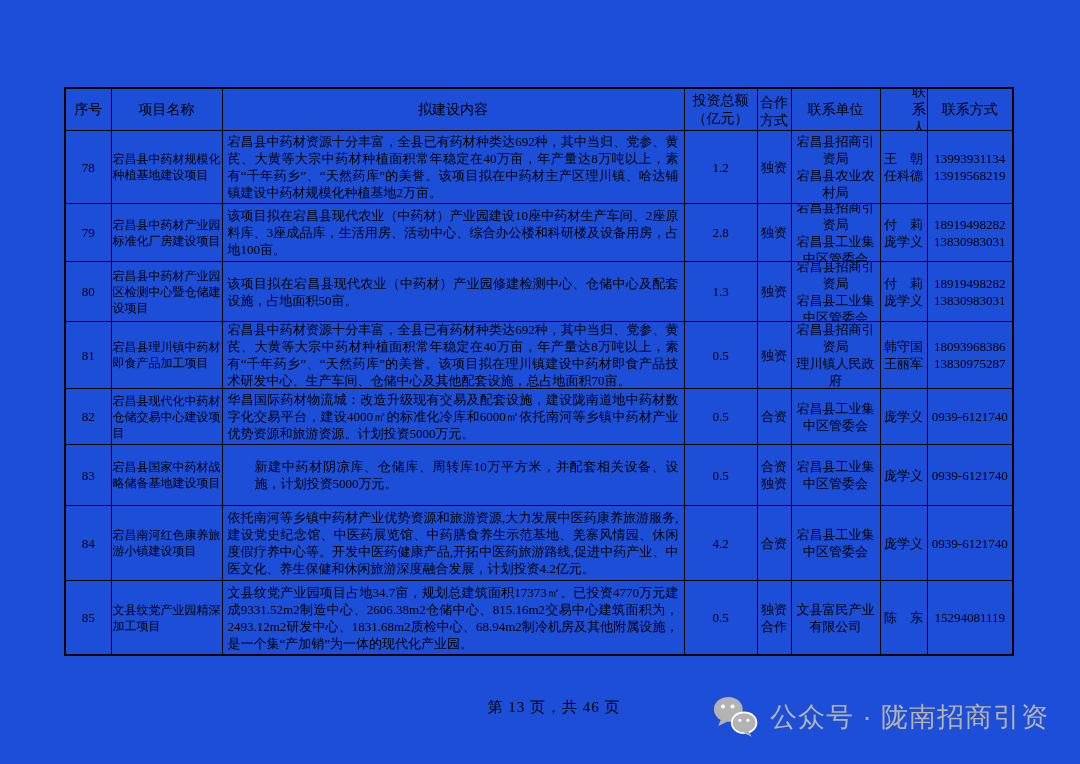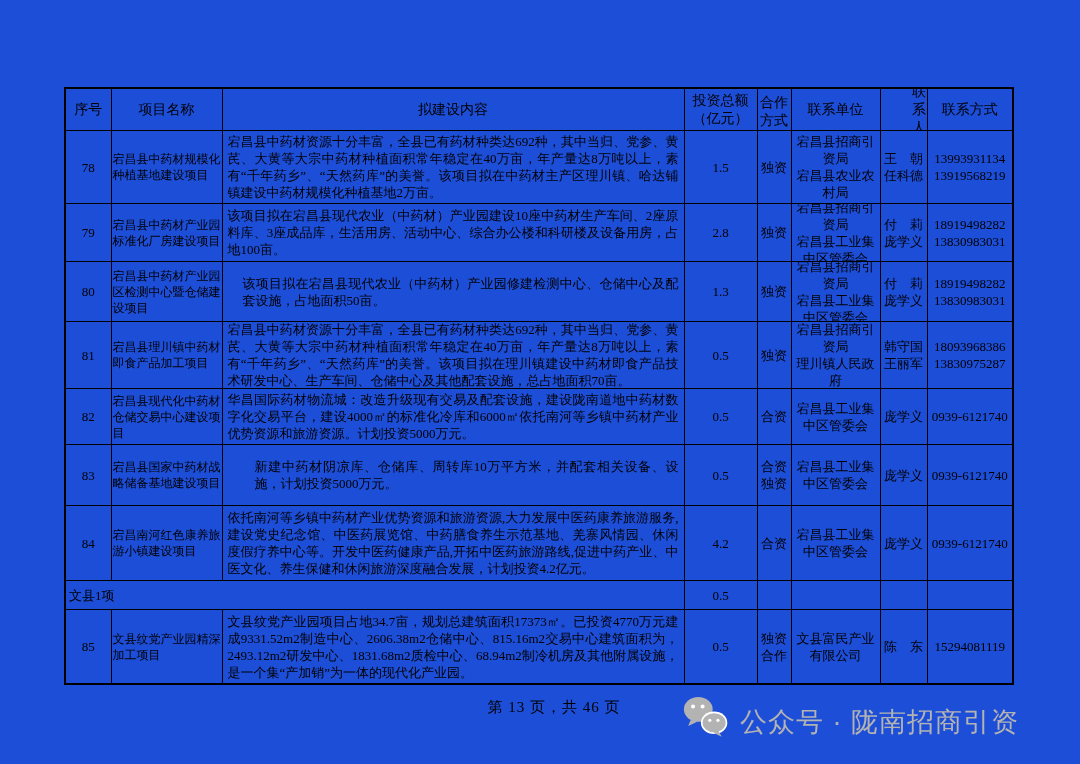--- a/index.html
+++ b/index.html
@@ -26,21 +26,21 @@
   .c-unit .box{padding:0 2px;}
   .c-unit .txt{text-align:center;font-size:13px;line-height:17px;white-space:pre-line;}
   .c-person .txt{text-align:center;font-size:13px;line-height:17px;white-space:pre-line;}
   .c-phone .txt{text-align:center;font-size:13px;line-height:17px;white-space:pre-line;}
   .c-section .box{padding:0 3px;}
   .c-section .txt{text-align:left;font-size:13px;line-height:17px;}
 
   .footer{position:absolute;left:0;top:698px;width:1080px;text-align:center;
           font-size:15px;letter-spacing:1px;text-indent:28px;color:#000;}
 
-  .watermark{position:absolute;left:682px;top:694px;display:flex;align-items:flex-end;color:#b3b3b3;}
+  .watermark{position:absolute;left:712px;top:694px;display:flex;align-items:center;color:#b3b3b3;}
   .wm-text{font-family:"Liberation Sans","DejaVu Sans",sans-serif;
            font-size:27px;letter-spacing:1px;color:#b3b3b3;margin-left:12px;white-space:nowrap;}
 </style>
 </head>
 <body>
 
 <div class="page">
 
   <table class="doc">
     <colgroup>
@@ -109,21 +109,21 @@
               <span class="txt">宕昌县中药材规模化种植基地建设项目</span>
             </div>
           </td>
           <td class="c-content">
             <div class="box" style="height: 72px;">
               <span class="txt">宕昌县中药材资源十分丰富，全县已有药材种类达692种，其中当归、党参、黄芪、大黄等大宗中药材种植面积常年稳定在40万亩，年产量达8万吨以上，素有“千年药乡”、“天然药库”的美誉。该项目拟在中药材主产区理川镇、哈达铺镇建设中药材规模化种植基地2万亩。</span>
             </div>
           </td>
           <td class="c-investment">
             <div class="box" style="height: 72px;">
-              <span class="txt">1.5</span>
+              <span class="txt">1.2</span>
             </div>
           </td>
           <td class="c-cooperation">
             <div class="box" style="height: 72px;">
               <span class="txt">独资</span>
             </div>
           </td>
           <td class="c-unit">
             <div class="box" style="height: 72px;">
               <span class="txt">宕昌县招商引资局
@@ -193,21 +193,21 @@
             <div class="box" style="height: 59px;">
               <span class="txt">80</span>
             </div>
           </td>
           <td class="c-name">
             <div class="box" style="height: 59px;">
               <span class="txt">宕昌县中药材产业园区检测中心暨仓储建设项目</span>
             </div>
           </td>
           <td class="c-content">
-            <div class="box" style="height: 59px; margin-left: 15px;">
+            <div class="box" style="height: 59px;">
               <span class="txt">该项目拟在宕昌县现代农业（中药材）产业园修建检测中心、仓储中心及配套设施，占地面积50亩。</span>
             </div>
           </td>
           <td class="c-investment">
             <div class="box" style="height: 59px;">
               <span class="txt">1.3</span>
             </div>
           </td>
           <td class="c-cooperation">
             <div class="box" style="height: 59px;">
@@ -395,52 +395,20 @@
             </div>
           </td>
           <td class="c-person">
             <div class="box" style="height: 74px;">
               <span class="txt">庞学义</span>
             </div>
           </td>
           <td class="c-phone">
             <div class="box" style="height: 74px;">
               <span class="txt">0939-6121740</span>
-            </div>
-          </td>
-        </tr>
-        <tr>
-          <td class="c-section" colspan="3">
-            <div class="box" style="height: 28px;">
-              <span class="txt">文县1项</span>
-            </div>
-          </td>
-          <td class="c-investment">
-            <div class="box" style="height: 28px;">
-              <span class="txt">0.5</span>
-            </div>
-          </td>
-          <td class="c-cooperation">
-            <div class="box" style="height: 28px;">
-              <span class="txt"></span>
-            </div>
-          </td>
-          <td class="c-unit">
-            <div class="box" style="height: 28px;">
-              <span class="txt"></span>
-            </div>
-          </td>
-          <td class="c-person">
-            <div class="box" style="height: 28px;">
-              <span class="txt"></span>
-            </div>
-          </td>
-          <td class="c-phone">
-            <div class="box" style="height: 28px;">
-              <span class="txt"></span>
             </div>
           </td>
         </tr>
         <tr>
           <td class="c-no">
             <div class="box" style="height: 73px;">
               <span class="txt">85</span>
             </div>
           </td>
           <td class="c-name">

